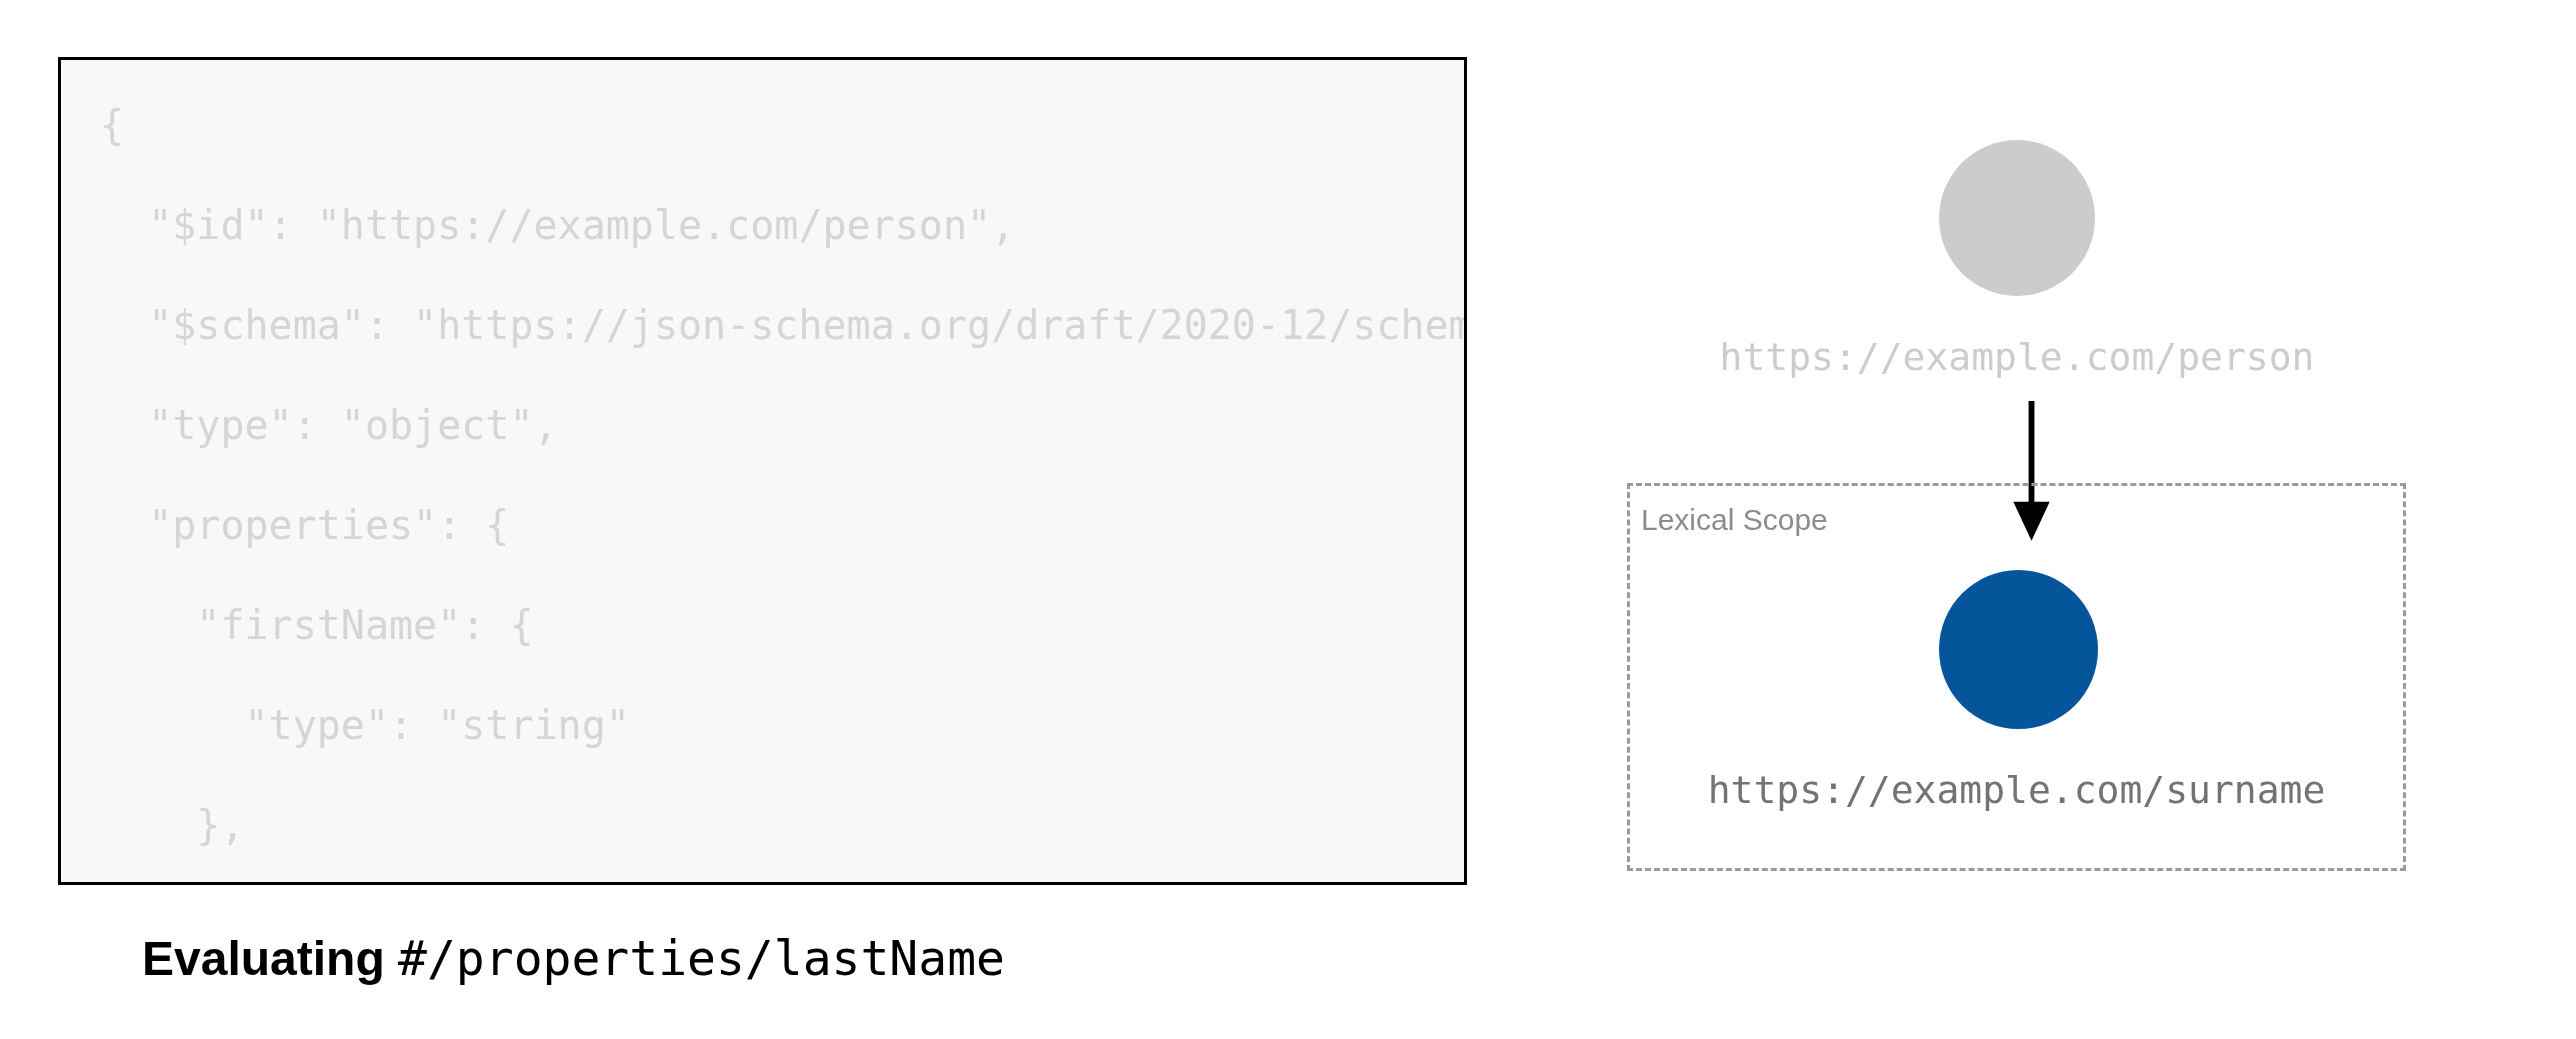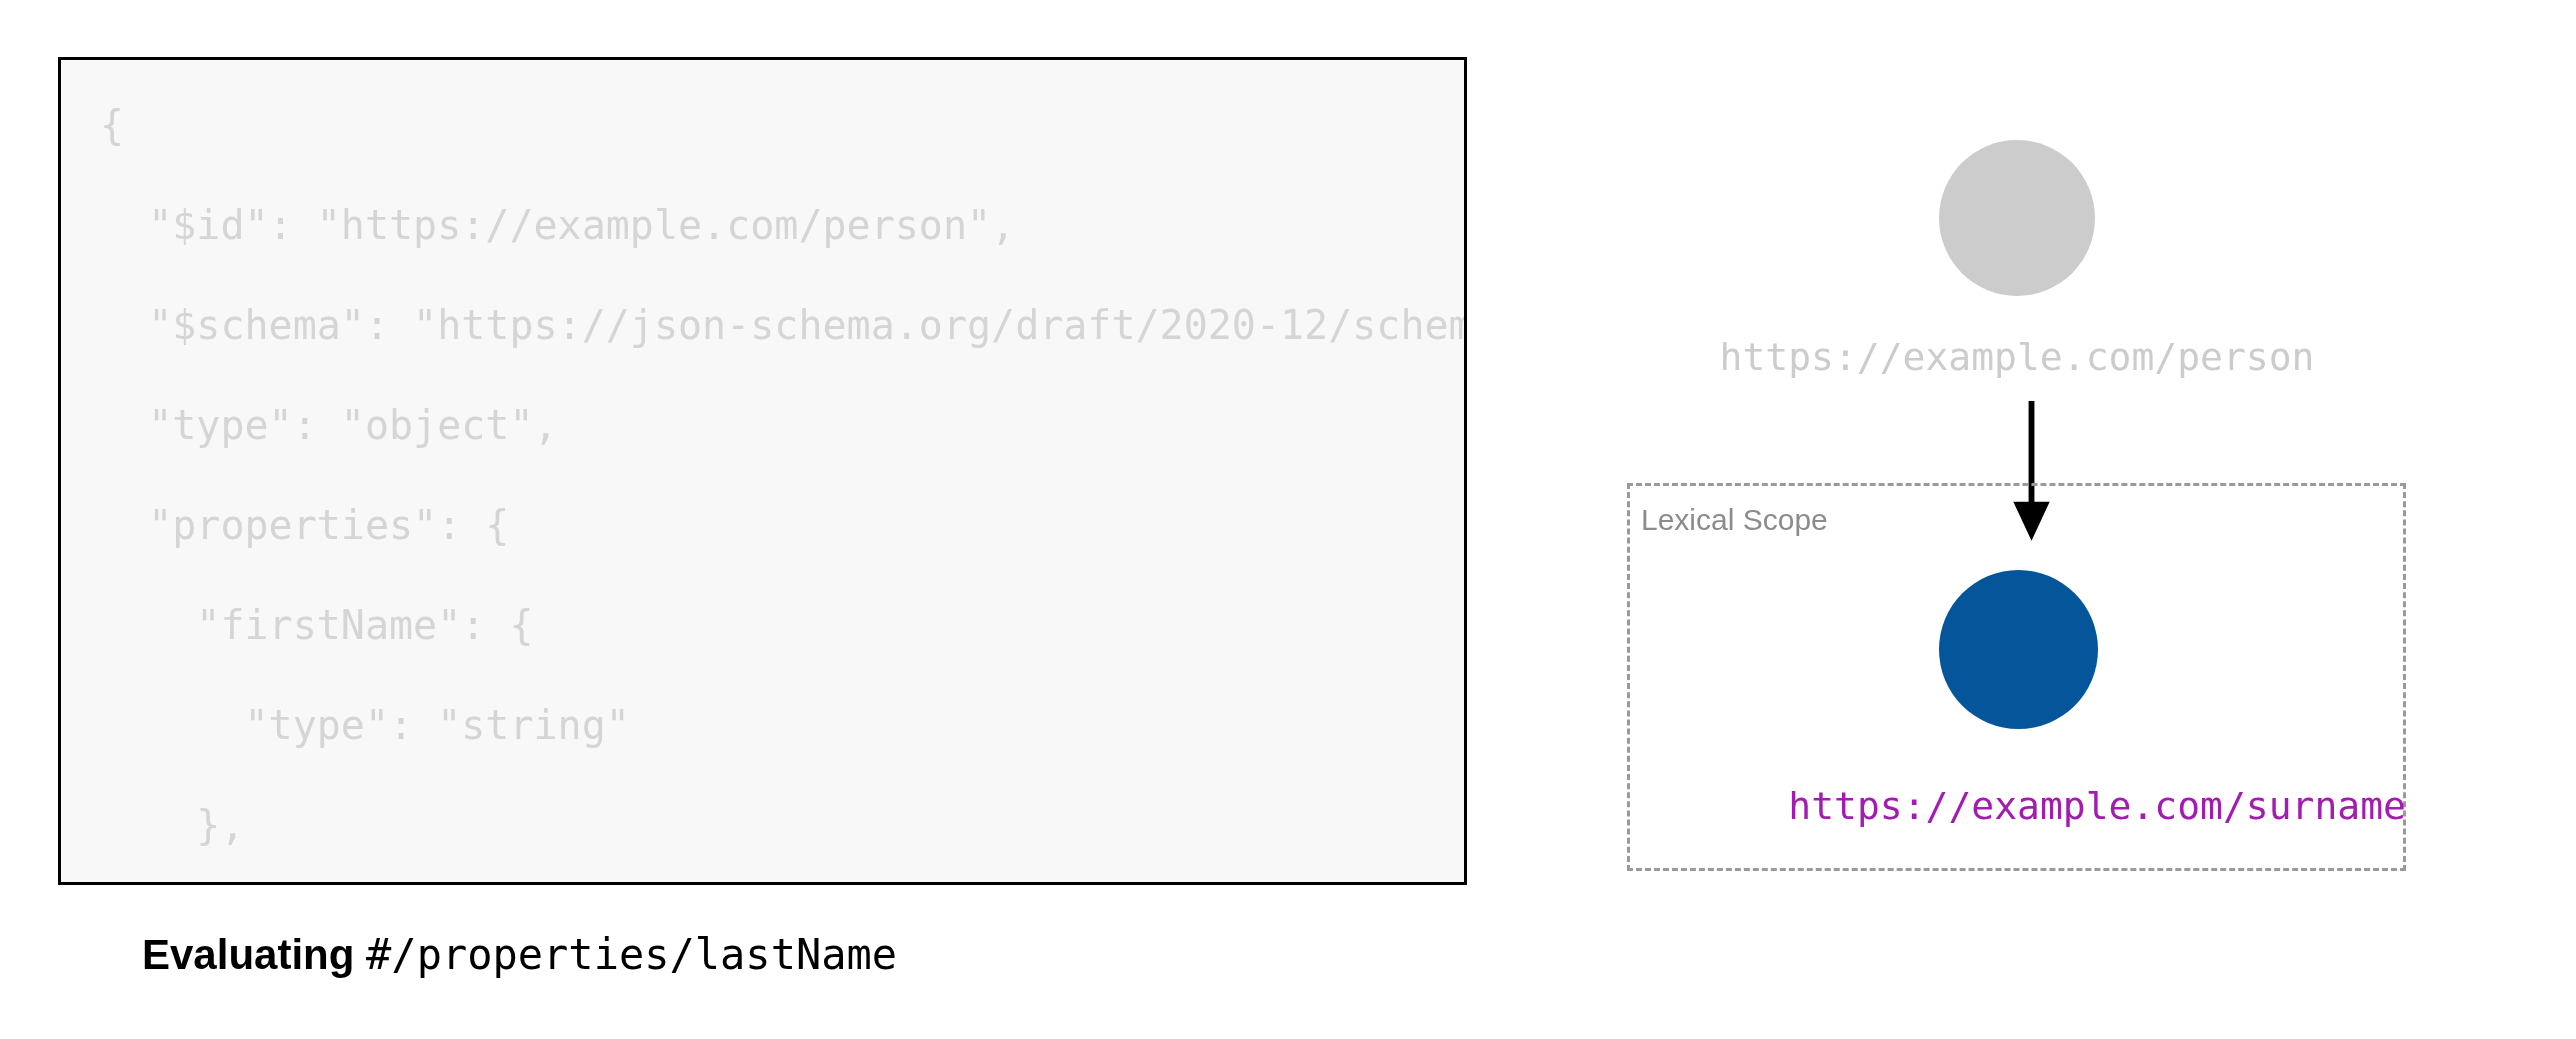--- a/index.html
+++ b/index.html
@@ -47,21 +47,21 @@
     letter-spacing: 0px;
     white-space: pre;
     color: #d5d5d5;
   }
   .code-line { display: block; height: 50px; }
   .tok-dim { color: #d5d5d5; }
 
   
   .caption {
     position: absolute;
-    font-size: 42px;
+    font-size: 48px;
     color: #000000;
     white-space: nowrap;
   }
   #caption-left {
     left: 142px;
     top: 930px;
   }
   #caption-left .cap-bold {
     font-family: "Liberation Sans", sans-serif;
     font-weight: bold;
@@ -139,26 +139,26 @@
     left: 406px;   
     top: 570px;
     width: 159px;
     height: 159px;
     border-radius: 50%;
     background: #05559b;
   }
   #node-surname-label {
     position: absolute;
     left: 94px;
-    top: 784px;
+    top: 768px;
     width: 779px;
-    text-align: right;
+    text-align: center;
     font-family: "DejaVu Sans Mono", "Liberation Mono", monospace;
     font-size: 38px;
-    color: #a21caf;
+    color: #737373;
     white-space: nowrap;
   }
 </style>
 </head>
 <body>
 
 <div id="left-panel">
 
   <div id="code-block">
     <pre id="code-pre"><span class="code-line"><span class="tok-dim"></span><span class="tok-dim">{</span></span>

